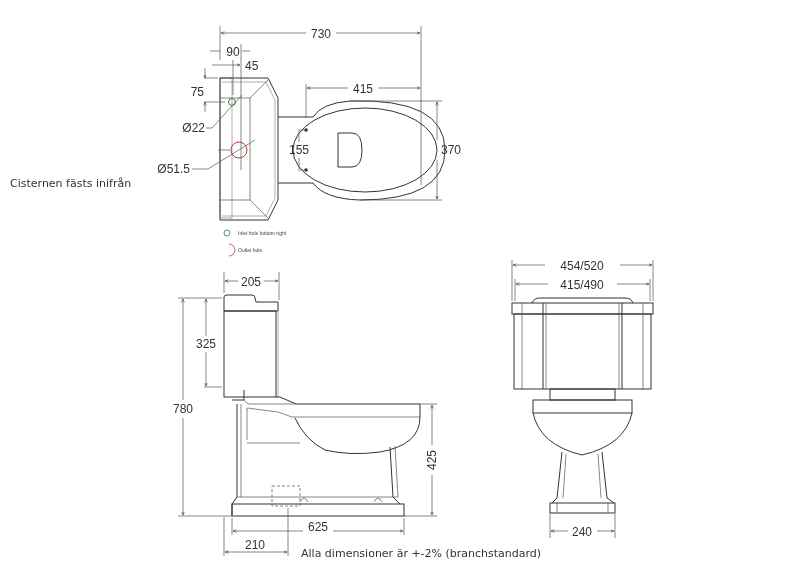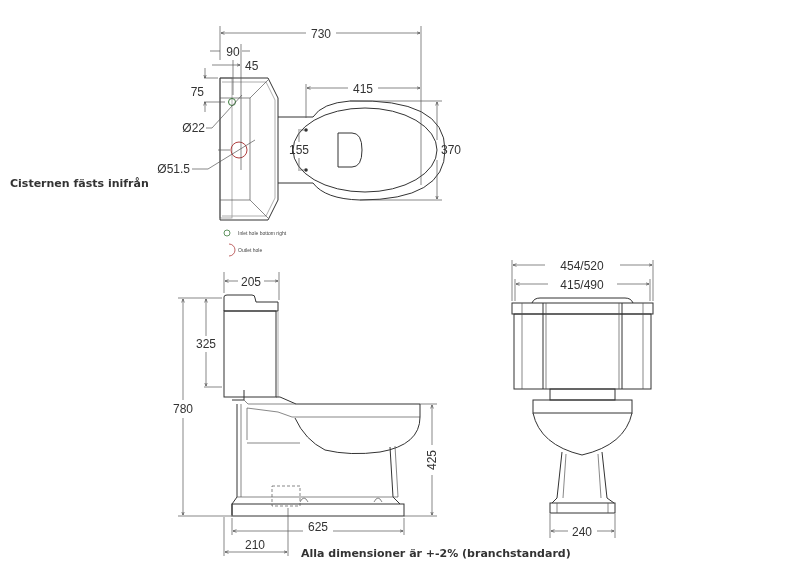--- a/index.html
+++ b/index.html
@@ -1,19 +1,19 @@
 <!DOCTYPE html>
 <html><head>
 <meta charset="utf-8">
 <style>
   html, body { margin: 0; padding: 0; background: #ffffff; }
   body { width: 800px; height: 564px; position: relative; overflow: hidden; font-family: "DejaVu Sans", sans-serif; }
   svg { position: absolute; left: 0; top: 0; }
   .dim { font-family: "Liberation Sans", sans-serif; font-size: 12px; fill: #333333; }
-  .note { position: absolute; font-family: "DejaVu Sans", sans-serif; font-size: 11px; color: #333333; line-height: 14px; font-weight: bold; }
+  .note { position: absolute; font-family: "DejaVu Sans", sans-serif; font-size: 11px; color: #333333; line-height: 14px; }
   .legend { font-family: "Liberation Sans", sans-serif; font-size: 5px; fill: #444444; }
   .ln { stroke: #333333; stroke-width: 1; fill: none; }
   .lt { stroke: #555555; stroke-width: 0.7; fill: none; }
   .gr { stroke: #999999; stroke-width: 0.8; fill: none; }
 </style>
 </head>
 <body>
 
 <svg width="800" height="564" viewBox="0 0 800 564">
   <defs>

